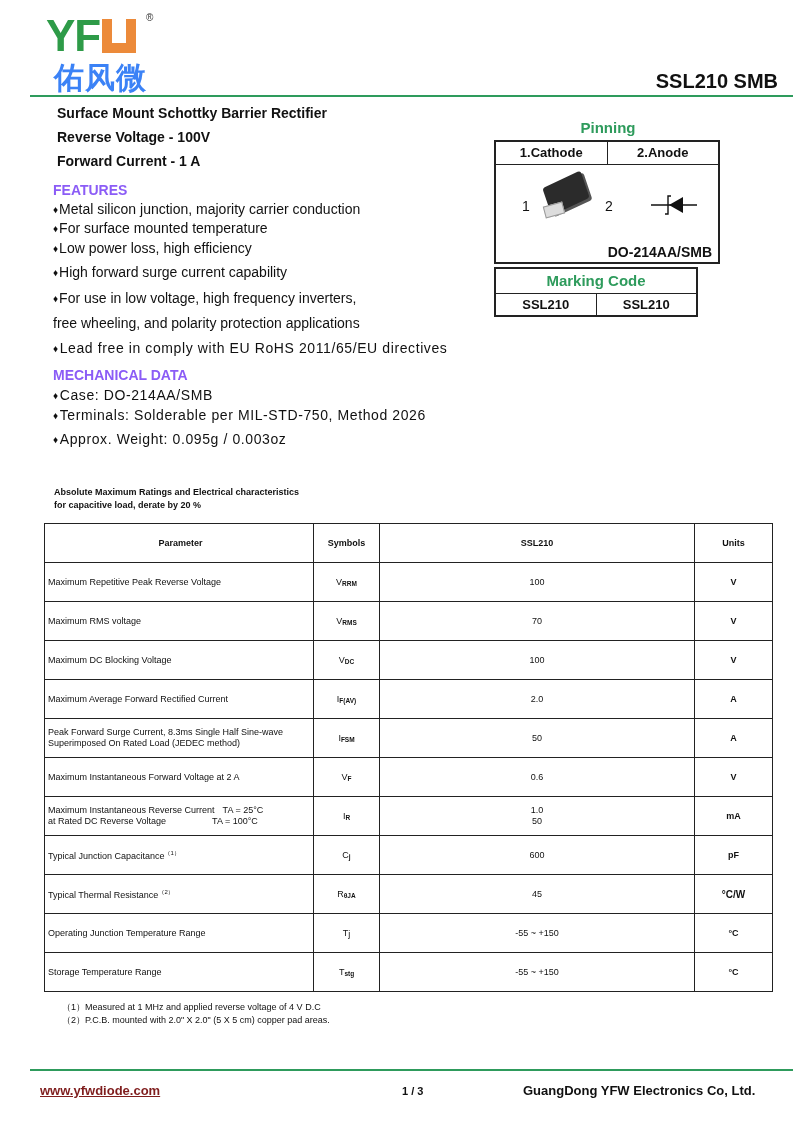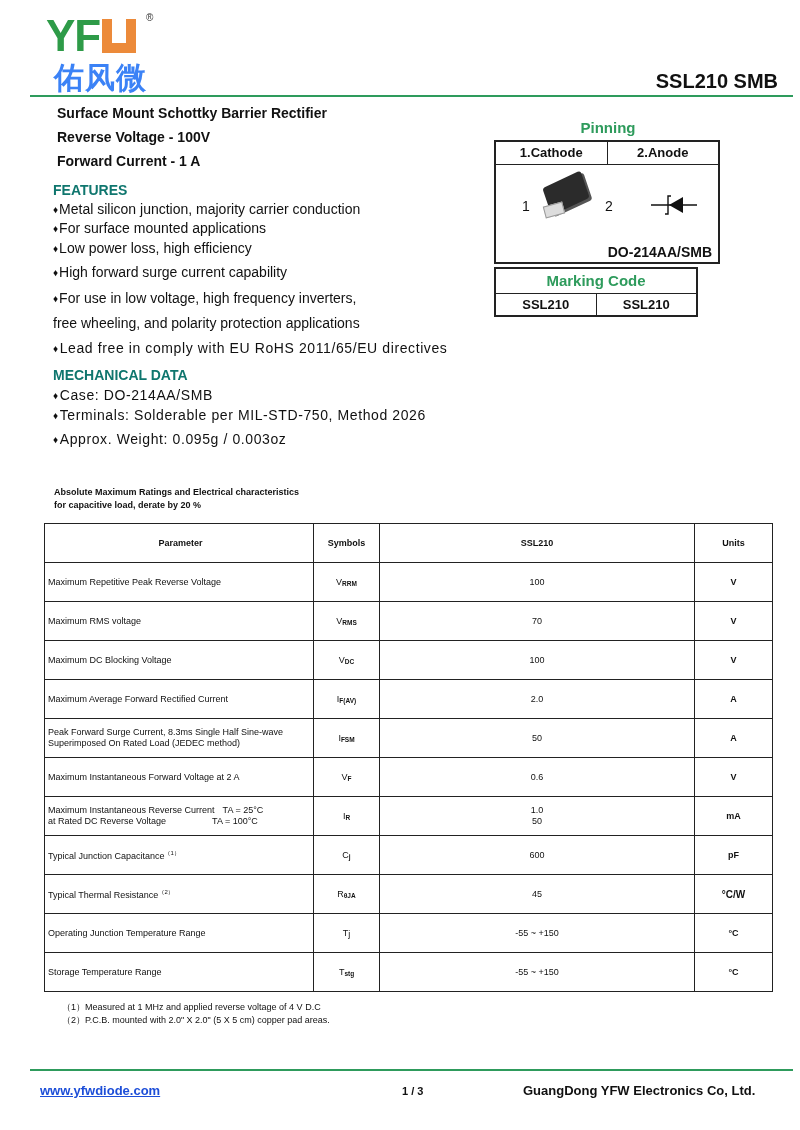--- a/index.html
+++ b/index.html
@@ -7,21 +7,21 @@
   .abs { position:absolute; }
   .logo-text { left:46px; top:14px; font-size:44px; font-weight:bold; letter-spacing:-1px; line-height:44px; }
   .logo-y, .logo-f { color:#2e9b48; }
   .logo-u { display:inline-block; width:34px; height:34px; background:#ec8a3a; position:relative; vertical-align:top; margin-top:5px; margin-left:2px; }
   .logo-u::after { content:""; position:absolute; left:10px; top:0; width:14px; height:24px; background:#fff; }
   .logo-reg { left:146px; top:12px; font-size:10px; color:#333; }
   .logo-cn { left:54px; top:58px; font-size:30px; font-weight:bold; color:#3b82f6; letter-spacing:1px; font-family:Liberation Sans, sans-serif; }
   .header-line { left:30px; top:95px; width:763px; height:2px; background:#2e9b5c; }
   .part-title { right:22px; top:70px; font-size:20px; font-weight:bold; }
   .subhead { left:57px; font-size:14px; font-weight:bold; }
-  .sec-title { left:53px; font-size:14px; font-weight:bold; color:#0f766e; }
+  .sec-title { left:53px; font-size:14px; font-weight:bold; color:#8b5cf6; }
   .feat { left:53px; font-size:14px; color:#111; white-space:nowrap; }
   .feat.wide { letter-spacing:0.6px; }
   .bullet { font-size:10px; vertical-align:1px; margin-right:1px; }
   .pin-title { left:495px; width:226px; top:119px; text-align:center; font-size:15px; font-weight:bold; color:#2e9b5c; }
   .pin-box { left:494px; top:140px; width:226px; height:124px; border:2px solid #222; box-sizing:border-box; }
   .pin-row { display:flex; height:22px; border-bottom:1.5px solid #222;justify-content:flex-end; }
   .pin-cell { flex:1; text-align:center; font-size:13px; font-weight:bold; line-height:22px; }
   .pin-cell + .pin-cell { border-left:1.5px solid #222; }
   .pkg-label { position:absolute; right:6px; bottom:2px; font-size:14px; font-weight:bold; }
   .pin-num { position:absolute; font-size:14px; }
@@ -38,42 +38,42 @@
   table.spec tr.head td { font-weight:bold; font-size:9px; }
   td.param { width:265px; padding-left:3px !important; line-height:11px; }
   td.sym { width:65px; text-align:center; font-size:11px; }
   td.sym sub { font-size:6.5px; vertical-align:-1px; font-weight:bold; }
   td.val { text-align:center; line-height:11px; }
   td.unit { width:77px; text-align:center; font-size:12px; font-weight:bold; }
   tr.head td.unit { font-size:9px; }
   .ta { display:inline-block; margin-left:8px; }
   .notes { left:42px; top:1001px; font-size:9px; line-height:12.5px;margin-left:20px; }
   .footer-line { left:30px; top:1069px; width:763px; height:2px; background:#2e9b5c; }
-  .footer-url { left:40px; top:1083px; font-size:13px; font-weight:bold; color:#1d4ed8; text-decoration:underline; }
+  .footer-url { left:40px; top:1083px; font-size:13px; font-weight:bold; color:#7f1d1d; text-decoration:underline; }
   .footer-page { left:402px; top:1085px; font-size:11px; font-weight:bold; }
   .footer-co { left:523px; top:1083px; font-size:13px; font-weight:bold; }
 </style>
 </head>
 <body>
 
 <div class="abs logo-text">
   <span class="logo-y">Y</span><span class="logo-f">F</span><span class="logo-u"></span>
 </div>
 <div class="abs logo-reg">®</div>
 <div class="abs logo-cn">佑风微</div>
 <div class="abs part-title">SSL210  SMB</div>
 <div class="abs header-line"></div>
 
 <div class="abs subhead" style="top:105px">Surface Mount Schottky Barrier Rectifier</div>
 <div class="abs subhead" style="top:129px">Reverse Voltage - 100V</div>
 <div class="abs subhead" style="top:153px">Forward Current - 1 A</div>
 
 <div class="abs sec-title" style="top:182px">FEATURES</div>
 <div class="abs feat" style="top:201px"><span class="bullet">♦</span><span>Metal silicon junction, majority carrier conduction</span></div>
-<div class="abs feat" style="top:220px"><span class="bullet">♦</span><span>For surface mounted applications</span></div>
+<div class="abs feat" style="top:220px"><span class="bullet">♦</span><span>For surface mounted temperature</span></div>
 <div class="abs feat" style="top:240px"><span class="bullet">♦</span><span>Low power loss, high efficiency</span></div>
 <div class="abs feat" style="top:264px"><span class="bullet">♦</span><span>High forward surge current capability</span></div>
 <div class="abs feat" style="top:290px"><span class="bullet">♦</span><span>For use in low voltage, high frequency inverters,</span></div>
 <div class="abs feat" style="top:315px"> free wheeling, and polarity protection applications</div>
 <div class="abs feat wide" style="top:340px"><span class="bullet">♦</span><span>Lead free in comply with EU RoHS 2011/65/EU directives</span></div>
 
 <div class="abs sec-title" style="top:367px">MECHANICAL DATA</div>
 <div class="abs feat wide" style="top:387px"><span class="bullet">♦</span><span>Case: DO-214AA/SMB</span></div>
 <div class="abs feat wide" style="top:407px"><span class="bullet">♦</span><span>Terminals: Solderable per MIL-STD-750, Method 2026</span></div>
 <div class="abs feat wide" style="top:431px"><span class="bullet">♦</span><span>Approx. Weight: 0.095g / 0.003oz</span></div>

